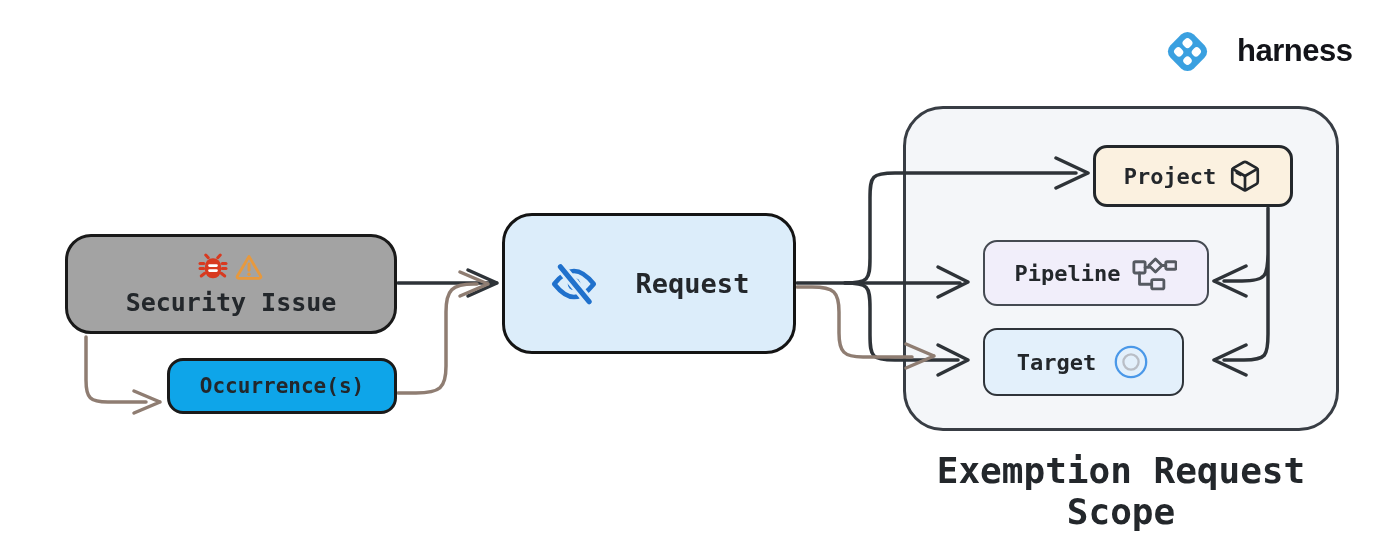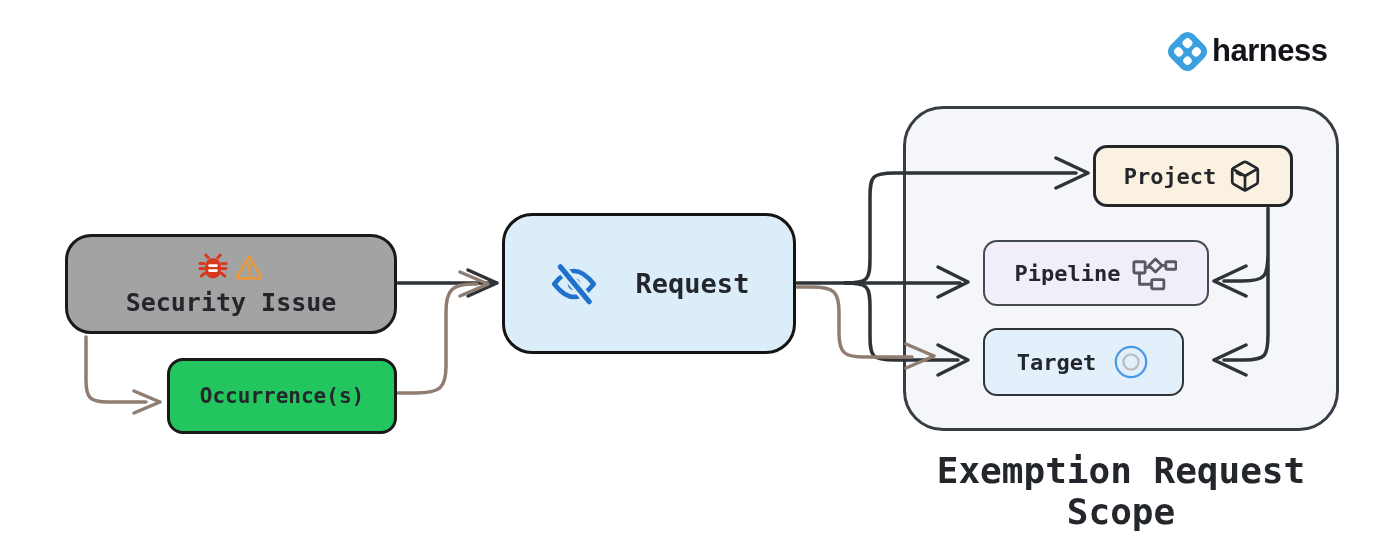--- a/index.html
+++ b/index.html
@@ -9,21 +9,21 @@
   }
   .node{position:absolute;display:flex;align-items:center;justify-content:center;box-sizing:border-box;z-index:3;}
   .label{font-weight:bold;color:#23272b;white-space:nowrap;}
 
   
   #node-security{left:65px;top:234px;width:332px;height:100px;background:#a3a3a3;
     border:3.5px solid #191919;border-radius:26px;flex-direction:column;gap:6px;}
   #node-security .icon-row{display:flex;align-items:center;gap:6px;height:30px;}
   #node-security .label{font-size:25px;}
 
-  #node-occurrence{left:167px;top:358px;width:230px;height:76px;background:#22c55e;
+  #node-occurrence{left:167px;top:358px;width:230px;height:56px;background:#0ea5e9;
     border:3px solid #1a1a1a;border-radius:16px;}
   #node-occurrence .label{font-size:21px;}
 
   #node-request{left:502px;top:213px;width:294px;height:141px;background:#dcedfa;
     border:3.5px solid #141414;border-radius:30px;flex-direction:row;gap:37px;}
   #node-request .label{font-size:27px;line-height:1.25;text-align:center;}
 
   
   #scope-container{position:absolute;left:903px;top:106px;width:436px;height:325px;
     background:#f4f6f9;border:3px solid #383d44;border-radius:40px;box-sizing:border-box;z-index:1;}
@@ -40,21 +40,21 @@
     border:2.5px solid #2f343a;border-radius:14px;gap:16px;}
   #node-target .label{font-size:22px;}
 
   #scope-caption{position:absolute;left:903px;top:450px;width:436px;text-align:center;
     font-size:36px;font-weight:bold;color:#23272b;z-index:3;}
 
   
   #arrows{position:absolute;left:0;top:0;z-index:2;}
 
   
-  #logo{position:absolute;left:1163px;top:26px;height:50px;display:flex;align-items:center;gap:1px;z-index:3;}
+  #logo{position:absolute;left:1163px;top:26px;height:50px;display:flex;align-items:center;gap:26px;z-index:3;}
   #logo-mark-wrap{width:48px;height:48px;display:flex;align-items:center;justify-content:center;}
   #logo-mark{width:33px;height:33px;background:#3aa0e0;border-radius:9px;transform:rotate(45deg);
     display:grid;grid-template-columns:1fr 1fr;grid-template-rows:1fr 1fr;gap:4px;padding:6px;box-sizing:border-box;}
   #logo-mark span{background:#ffffff;border-radius:3.5px;}
   #logo-text{font-family:"Liberation Sans", sans-serif;font-weight:bold;font-size:31px;
     color:#131419;letter-spacing:-0.5px;}
 
   .iconsvg{display:block;}
 </style>
 </head>

